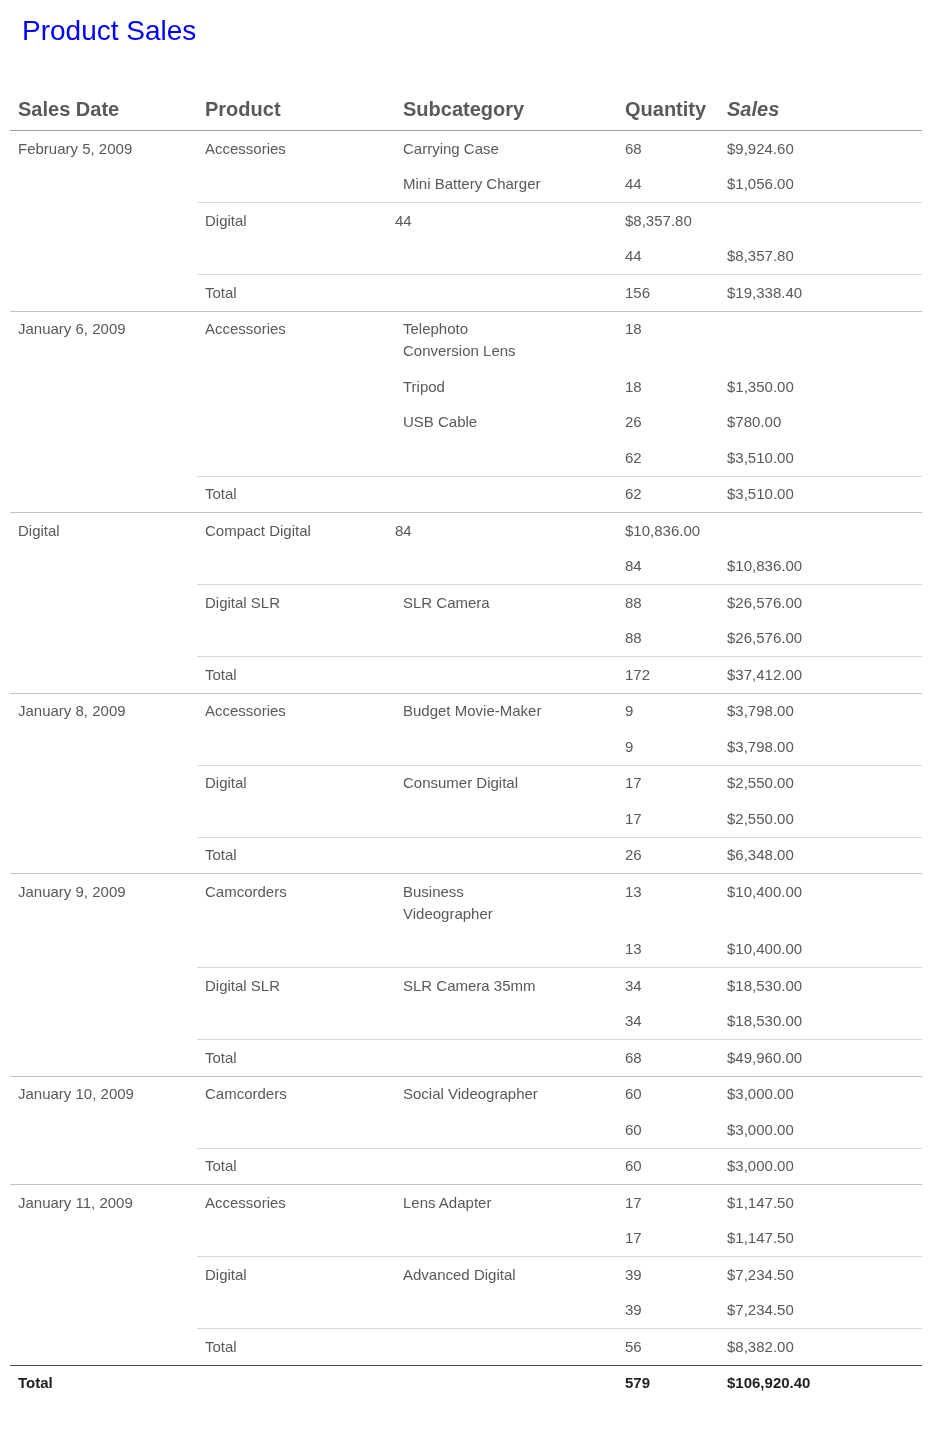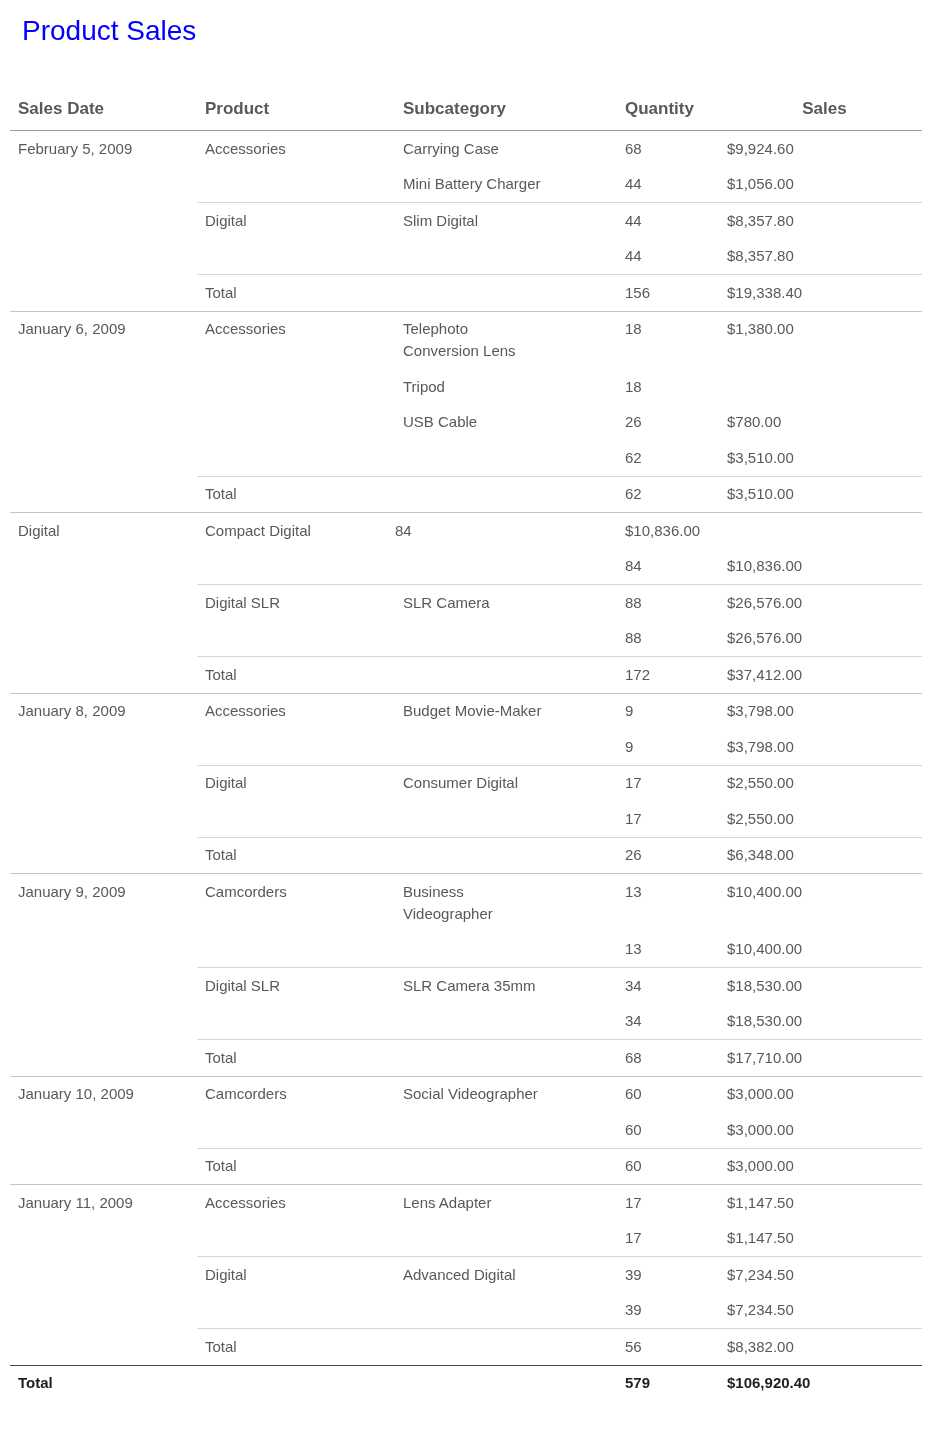--- a/index.html
+++ b/index.html
@@ -33,26 +33,26 @@
   .cell{
     font-size:15px;line-height:22px;
     padding:6.5px 0 7px 0;
     white-space:pre-line;
   }
   .c-date,.c-subcat,.c-product{padding-left:8px;}
   .c-qty{text-align:left;}
   .c-sales{padding-right:8px;}
   .header{border-bottom:1px solid var(--header-underline);}
   .header .cell{
-    font-size:17px;line-height:24px;font-weight:bold;
+    font-size:20px;line-height:24px;font-weight:bold;
     color:var(--header-text);
     padding:4px 0 9px 0;
   }
   .header .c-date,.header .c-subcat,.header .c-product{padding-left:8px;}
-  .header .c-sales{text-align:center;padding-right:0;}
+  .header .c-sales{padding-right:0;font-style:italic;}
   .divider{height:0;border-top:1px solid var(--divider-sub);}
   .divider.sub{margin-left:187px;}
   .divider.date{border-top-color:var(--divider-date);}
   .divider.grand{border-top-color:var(--divider-grand);}
   .row.grand .cell{font-weight:bold;color:var(--grand-text);}
 </style>
 </head>
 <body>
 
 <div class="page">
@@ -78,21 +78,20 @@
     <div class="cell c-date"></div>
     <div class="cell c-subcat"></div>
     <div class="cell c-product">Mini Battery Charger</div>
     <div class="cell c-qty">44</div>
     <div class="cell c-sales">$1,056.00</div>
   </div>
         <div class="divider sub"></div>
         <div class="row">
     <div class="cell c-date"></div>
     <div class="cell c-subcat">Digital</div>
-    <div class="cell c-product">Slim Digital</div>
     <div class="cell c-qty">44</div>
     <div class="cell c-sales">$8,357.80</div>
   </div>
         <div class="row">
     <div class="cell c-date"></div>
     <div class="cell c-subcat"></div>
     <div class="cell c-product"></div>
     <div class="cell c-qty">44</div>
     <div class="cell c-sales">$8,357.80</div>
   </div>
@@ -104,27 +103,27 @@
     <div class="cell c-qty">156</div>
     <div class="cell c-sales">$19,338.40</div>
   </div>
         <div class="divider date"></div>
         <div class="row">
     <div class="cell c-date">January 6, 2009</div>
     <div class="cell c-subcat">Accessories</div>
     <div class="cell c-product">Telephoto
 Conversion Lens</div>
     <div class="cell c-qty">18</div>
-    <div class="cell c-sales">$1,380.00</div>
   </div>
         <div class="row">
     <div class="cell c-date"></div>
     <div class="cell c-subcat"></div>
     <div class="cell c-product">Tripod</div>
     <div class="cell c-qty">18</div>
+    <div class="cell c-sales">$1,350.00</div>
   </div>
         <div class="row">
     <div class="cell c-date"></div>
     <div class="cell c-subcat"></div>
     <div class="cell c-product">USB Cable</div>
     <div class="cell c-qty">26</div>
     <div class="cell c-sales">$780.00</div>
   </div>
         <div class="row">
     <div class="cell c-date"></div>
@@ -246,21 +245,21 @@
     <div class="cell c-product"></div>
     <div class="cell c-qty">34</div>
     <div class="cell c-sales">$18,530.00</div>
   </div>
         <div class="divider sub"></div>
         <div class="row">
     <div class="cell c-date"></div>
     <div class="cell c-subcat">Total</div>
     <div class="cell c-product"></div>
     <div class="cell c-qty">68</div>
-    <div class="cell c-sales">$17,710.00</div>
+    <div class="cell c-sales">$49,960.00</div>
   </div>
         <div class="divider date"></div>
         <div class="row">
     <div class="cell c-date">January 10, 2009</div>
     <div class="cell c-subcat">Camcorders</div>
     <div class="cell c-product">Social Videographer</div>
     <div class="cell c-qty">60</div>
     <div class="cell c-sales">$3,000.00</div>
   </div>
         <div class="row">

